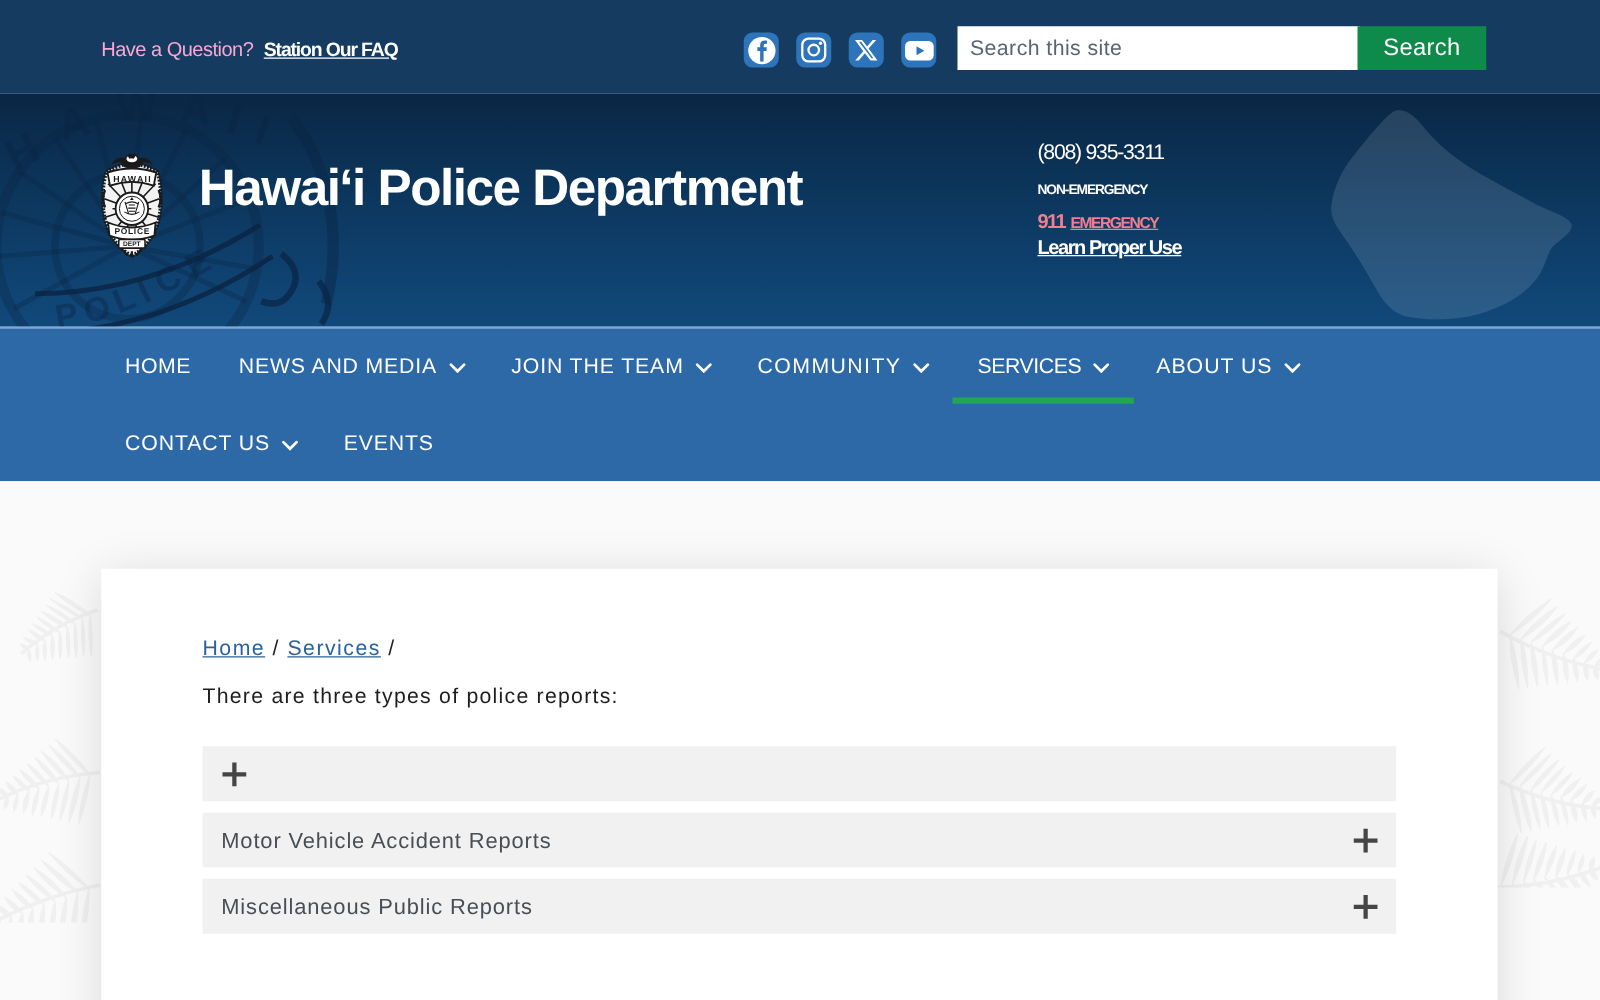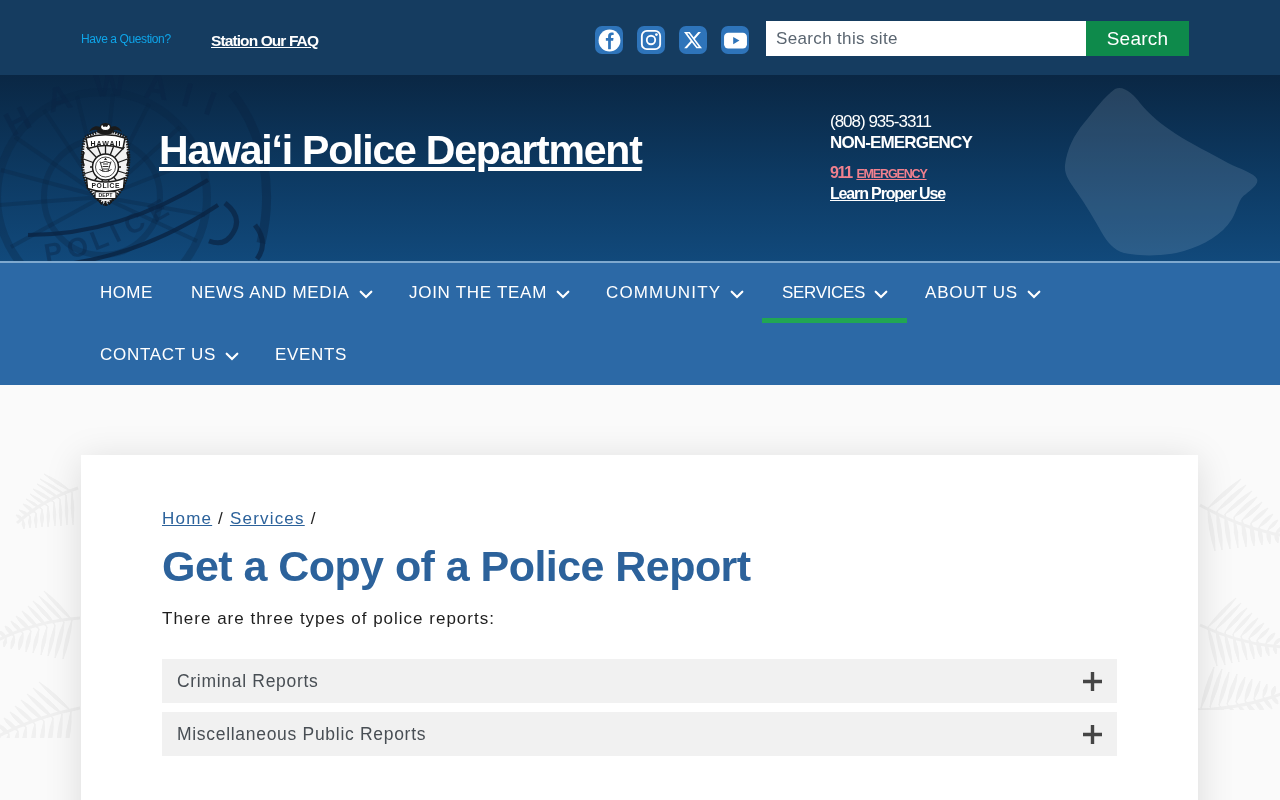--- a/index.html
+++ b/index.html
@@ -2,39 +2,39 @@
 <html lang="en"><head>
 <meta charset="utf-8">
 <title>Get a Copy of a Police Report | Hawaiʻi Police Department</title>
 <style>
 * { margin:0; padding:0; box-sizing:border-box; }
 html,body { width:1280px; height:800px; overflow:hidden; font-family:"Liberation Sans", sans-serif; }
 .container { width:1120px; margin:0 auto; position:relative; height:100%; }
 
 
 .topbar { height:75px; background:#153C60; }
-.q-text { position:absolute; left:1px; top:32px; color:#0ea5e9; font-size:12px; letter-spacing:-0.4px; }
+.q-text { position:absolute; left:1px; top:32px; color:#f9a8d4; font-size:16px; letter-spacing:-0.4px; }
 .q-link { position:absolute; left:131px; top:32px; color:#fff; font-size:15.5px; font-weight:bold; letter-spacing:-0.9px; text-decoration:underline; }
 .socials { position:absolute; left:515px; top:26px; display:flex; gap:14px; }
 .soc { width:28px; height:28px; border-radius:7px; background:#2E74BA; display:flex; align-items:center; justify-content:center; }
 .search-input { position:absolute; left:686px; top:21px; width:322px; height:35px; background:#fff; border:none; font-size:17px; letter-spacing:0.35px; color:#5a6570; display:flex; align-items:center; padding-left:10px; }
 .search-btn { position:absolute; left:1006px; top:21px; width:103px; height:35px; background:#0E8A4B; color:#fff; font-size:19px; letter-spacing:0.25px; display:flex; align-items:center; justify-content:center; }
 
 
 .header { height:186px; background:linear-gradient(180deg,#0A2744 0%,#0D3A63 55%,#11497B 100%); position:relative; overflow:hidden; }
 .hdr-wm { position:absolute; left:0; top:0; }
 .island { position:absolute; left:1062px; top:12px; }
 .badge { position:absolute; left:-3px; top:47px; }
-.site-title { position:absolute; left:79px; top:52px; color:#fff; font-size:41px; font-weight:bold; letter-spacing:-1.2px; white-space:nowrap;text-decoration:underline; }
+.site-title { position:absolute; left:79px; top:52px; color:#fff; font-size:41px; font-weight:bold; letter-spacing:-1.2px; white-space:nowrap; }
 .site-sub { position:absolute; left:82px; top:100px; color:#fff; font-size:23px; letter-spacing:-1.1px; white-space:nowrap; }
 .hcol { position:absolute; color:#fff; white-space:nowrap; }
 .hc1 { left:750px; top:37px; }
 .hc2 { left:940px; top:37px; }
 .phone { font-size:17px; letter-spacing:-1px; }
-.nonem { font-size:17px; font-weight:bold; letter-spacing:-0.85px; margin-top:1px; }
+.nonem { font-size:11px; font-weight:bold; letter-spacing:-0.85px; margin-top:14px; }
 .em911 { margin-top:11px; color:#F0808E; }
 .em911 .n { font-size:16px; font-weight:bold; letter-spacing:-1.3px; }
 .em911 .e { font-size:12.5px; font-weight:bold; letter-spacing:-1.15px;text-decoration:underline; }
 .hlink { display:inline-block; margin-top:3px; color:#fff; font-size:16px; font-weight:bold; letter-spacing:-1.15px; text-decoration:underline; }
 .addr { font-size:16.5px; letter-spacing:-0.7px; line-height:19px; }
 .hc2 .hlink { margin-top:23px; }
 
 
 .nav { height:124px; background:#2C69A6; border-top:2px solid #7FA9CF; }
 .nav .container { }
@@ -323,25 +323,29 @@
 <path d="M62 289 Q62 279 68 271 Q68 281 62 289 Z"></path>
 <path d="M62 289 Q71 294 73 304 Q65 299 62 289 Z"></path>
 <path d="M71 287 Q70 280 75 274 Q76 282 71 287 Z"></path>
 <path d="M71 287 Q78 291 80 299 Q73 295 71 287 Z"></path>
 <path d="M80 286 Q78 280 83 276 Q85 282 80 286 Z"></path>
 <path d="M80 286 Q86 288 86 294 Q80 292 80 286 Z"></path>
       </g>
     </svg>
   <div class="card">
     <div class="crumbs"><a href="#">Home</a> / <a href="#">Services</a> /</div>
-    <h1>Get a Copy of a Police Report</h1>
     <div class="intro">There are three types of police reports:</div>
     <div class="acc">
       <div class="acc-row">
-          <span>Criminal Reports</span>
+        <svg width="21" height="21" viewBox="0 0 21 21">
+            <path d="M10.5 1 V20 M1 10.5 H20" stroke="#454545" stroke-width="3.4"></path>
+          </svg>
+      </div>
+      <div class="acc-row">
+          <span>Motor Vehicle Accident Reports</span>
         <svg width="21" height="21" viewBox="0 0 21 21">
             <path d="M10.5 1 V20 M1 10.5 H20" stroke="#454545" stroke-width="3.4"></path>
           </svg>
       </div>
       <div class="acc-row">
           <span>Miscellaneous Public Reports</span>
         <svg width="21" height="21" viewBox="0 0 21 21">
             <path d="M10.5 1 V20 M1 10.5 H20" stroke="#454545" stroke-width="3.4"></path>
           </svg>
       </div>

